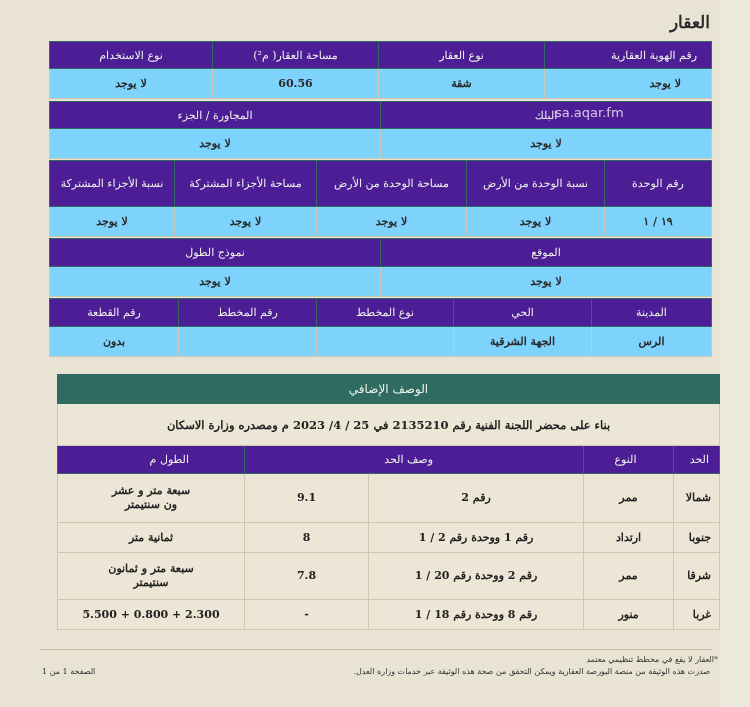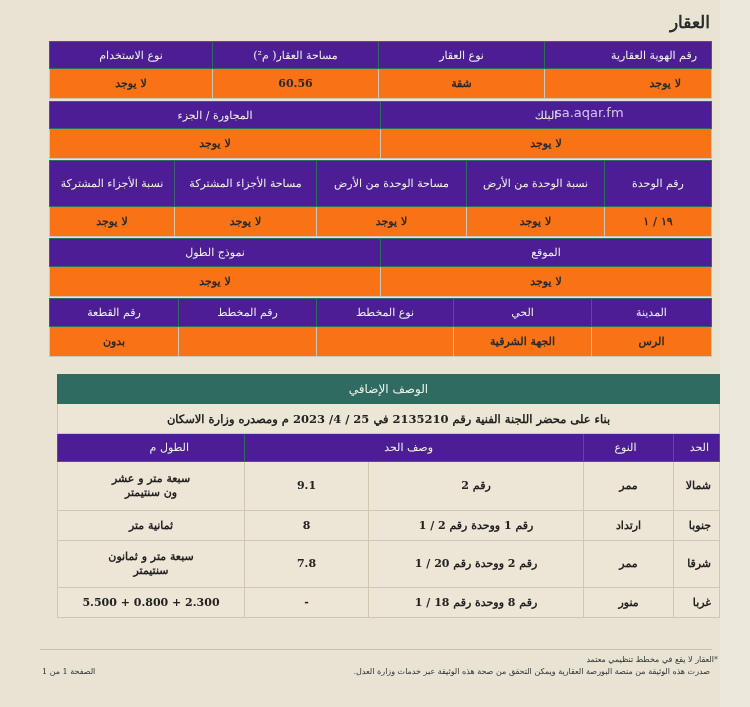--- a/index.html
+++ b/index.html
@@ -23,21 +23,21 @@
   .tbl td {
     border:1px solid #cfc7b4;
     text-align:center; vertical-align:middle;
     font-size:11px; padding:0 4px;
   }
   .tbl tr.hd td {
     background:#4c1d95; color:#eef3ea; border-color:#2f6b60;
     font-size:11px; line-height:13px;
   }
   .tbl tr.hd td.right { text-align:right; padding-right:14px; }
-  .tbl tr.vl td { background:#f97316; color:#2a2a2a; font-weight:bold; }
+  .tbl tr.vl td { background:#7dd3fc; color:#2a2a2a; font-weight:bold; }
   .tbl tr.vl td.right { text-align:right; padding-right:30px; }
   .tbl tr.sec td { background:#2f6b60; color:#eef3ea; font-size:12px; border-color:#2f6b60; }
   .tbl tr.note td { background:#ece6d6; font-size:11.5px; font-weight:bold; }
   .tbl tr.bd td { background:#ede6d6; font-size:11px; font-weight:bold; line-height:14px; }
   .tbl td.cname { text-align:right; padding-right:8px; }
   .tbl tr.bhd td { text-align:right; padding-right:10px; }
   .watermark {
     position:absolute; left:555px; top:105px; width:120px; height:80px;
     pointer-events:none; direction:ltr;
   }
@@ -170,21 +170,21 @@
         <col style="width:46px">
         <col style="width:90px">
         <col style="width:215px">
         <col style="width:124px">
         <col style="width:187px">
       </colgroup>
     <tbody>
         <tr class="sec" style="height:29px;">
       <td colspan="5">الوصف الإضافي</td>
     </tr>
-    <tr class="note" style="height:30px;">
+    <tr class="note" style="height:42px;">
       <td colspan="5">بناء على محضر اللجنة الفنية رقم 2135210 في 25 / 4/ 2023 م ومصدره وزارة الاسكان</td>
     </tr>
     <tr class="hd bhd" style="height:28px;">
       <td>الحد</td>
       <td style="text-align:center;">النوع</td>
       <td colspan="2" style="text-align:right;padding-right:150px;">وصف الحد</td>
       <td style="text-align:right;padding-right:55px;">الطول م</td>
     </tr>
     <tr class="bd" style="height:49px;">
       <td class="cname">شمالا</td>

